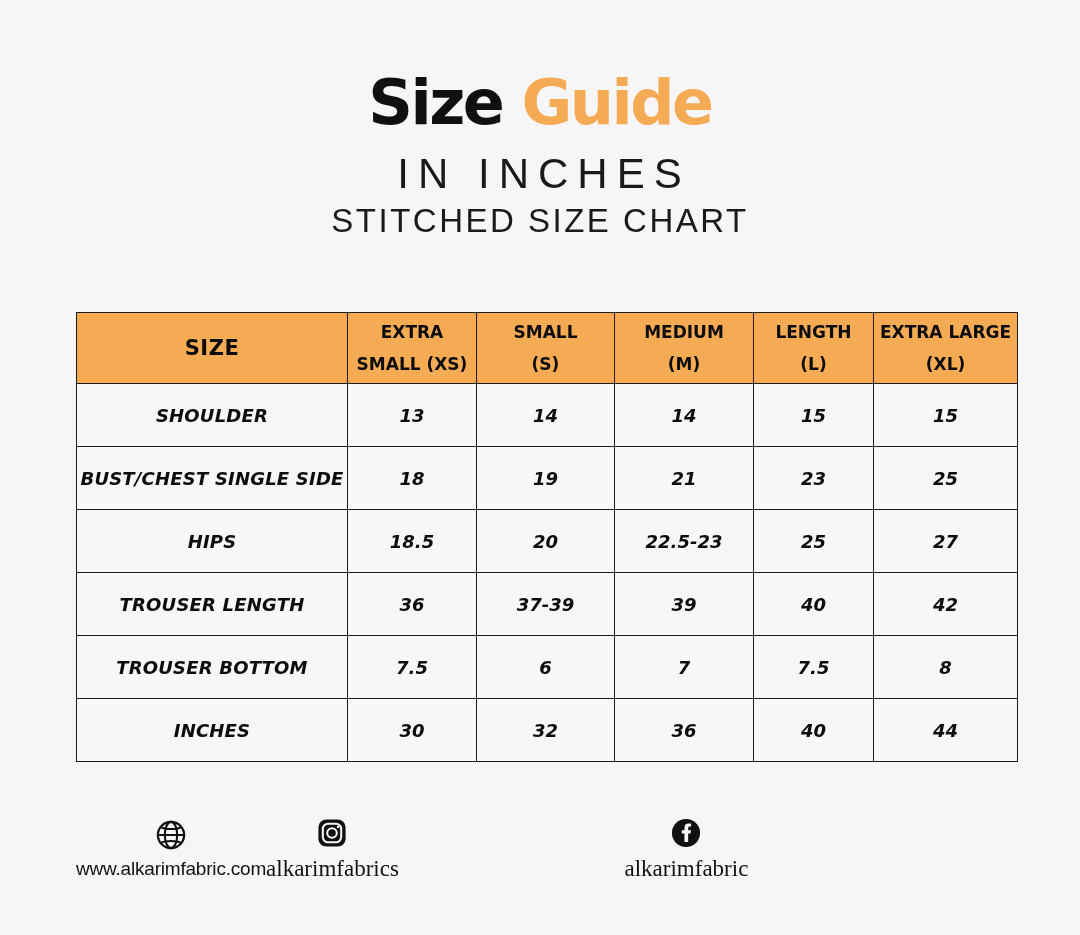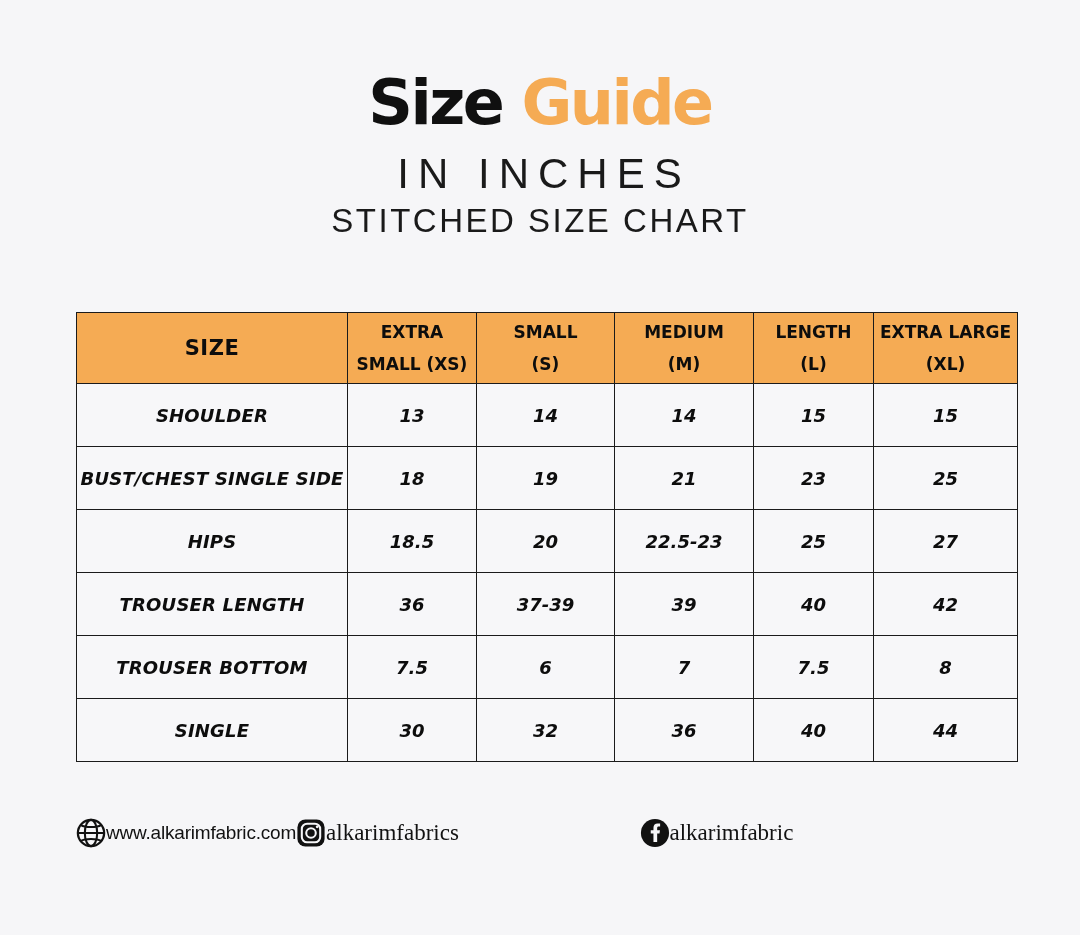--- a/index.html
+++ b/index.html
@@ -112,20 +112,22 @@
     position: absolute;
     left: 76px;
     top: 818px;
     width: 928px;
     display: flex;
     align-items: center;
   }
   .footer-item {
     display: flex;
     align-items: center;
+    gap: 8px;
+    flex-direction: column;
   }
   .footer-item.web { flex: 0 0 auto; }
   .footer-item.fb {
     flex: 1 1 auto;
     justify-content: center;
     margin-left: -30px;
   }
   .footer-item.ig {
     flex: 0 0 auto;
   }
@@ -233,21 +235,21 @@
       </tr>
       <tr>
         <td class="row-label">TROUSER BOTTOM</td>
         <td>7.5</td>
         <td>6</td>
         <td>7</td>
         <td>7.5</td>
         <td>8</td>
       </tr>
       <tr>
-        <td class="row-label">SINGLE</td>
+        <td class="row-label">INCHES</td>
         <td>30</td>
         <td>32</td>
         <td>36</td>
         <td>40</td>
         <td>44</td>
       </tr>
     </tbody>
   </table>
 </div>
 

